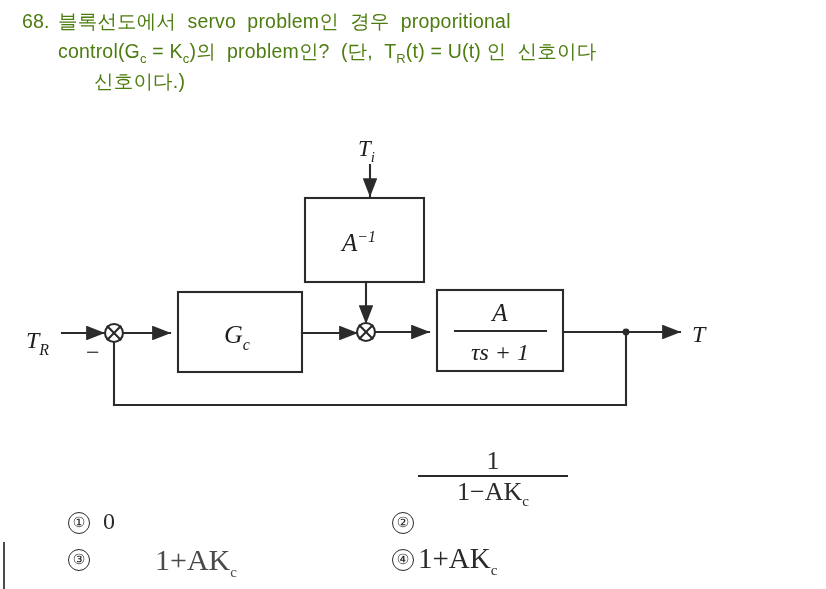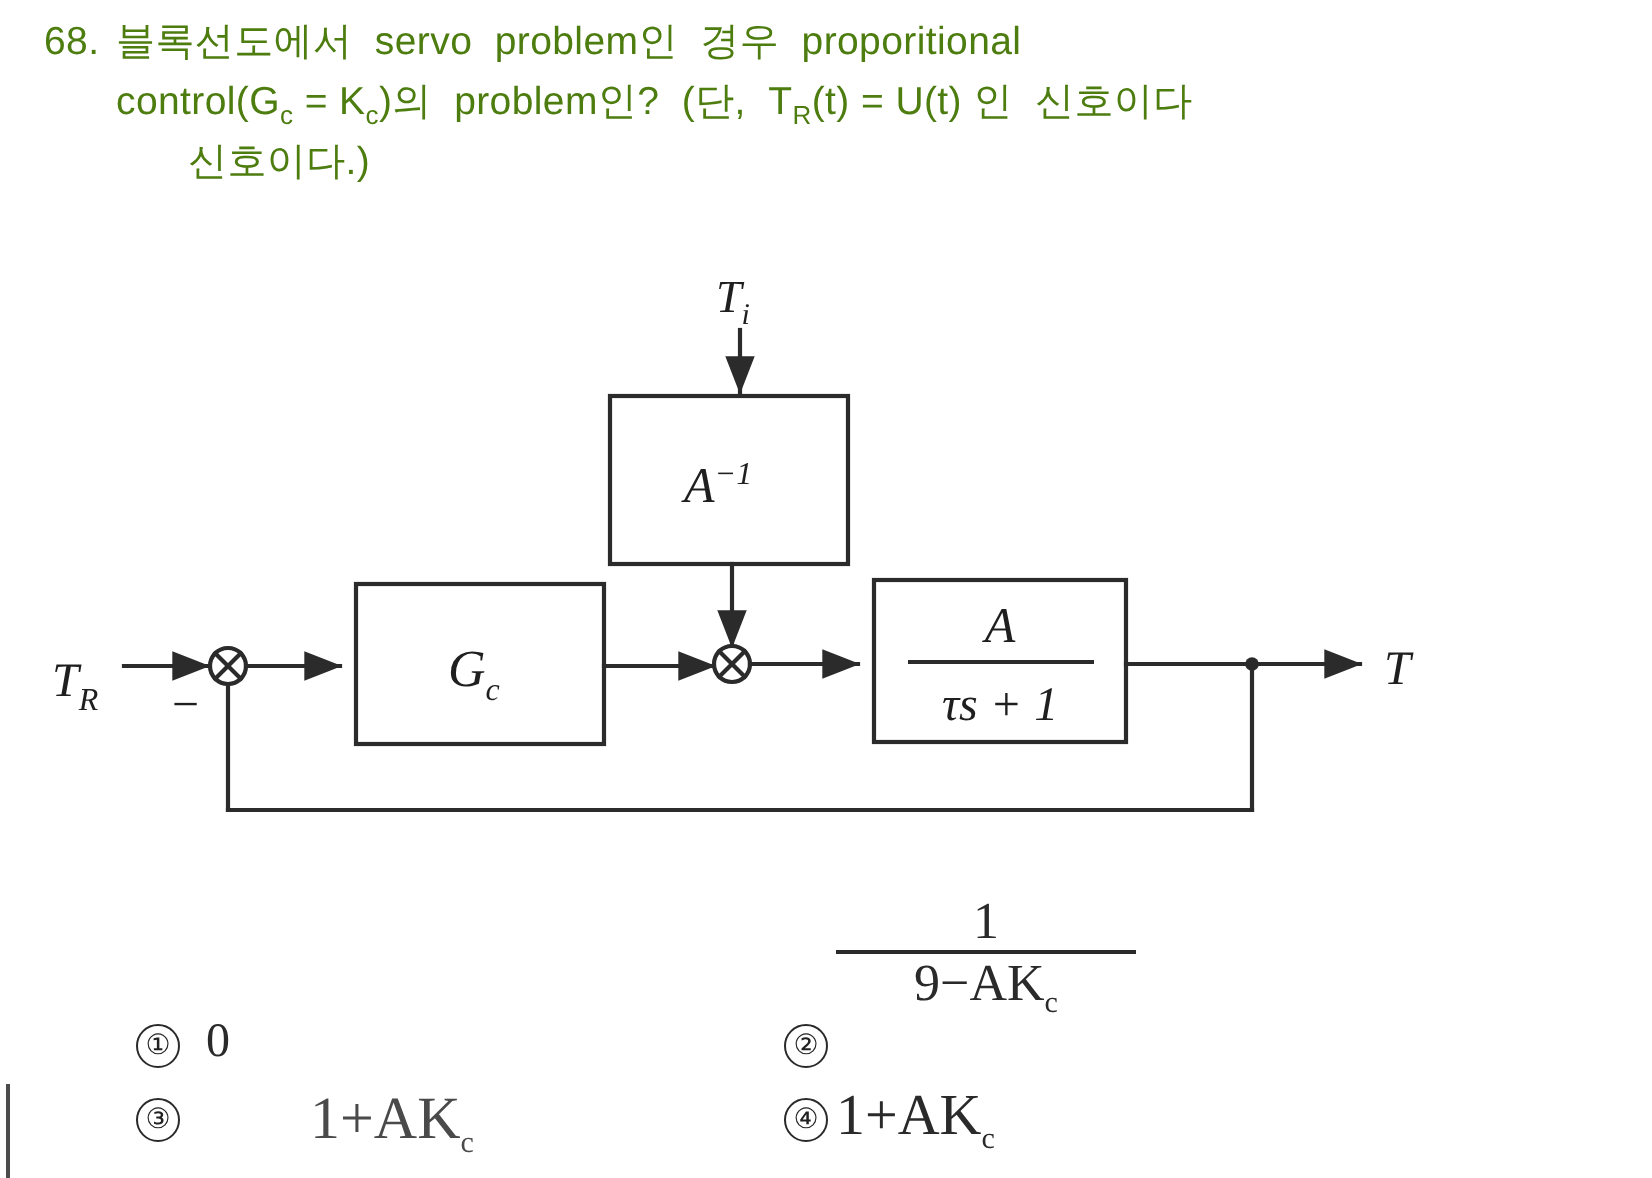--- a/index.html
+++ b/index.html
@@ -163,21 +163,21 @@
 
   <div>
 
     <div class="circnum" style="left:68px;top:512px;">①</div>
     <div class="opt-plain" style="left:103px;top:508px;font-size:24px;">0</div>
 
     <div class="circnum" style="left:392px;top:512px;">②</div>
     <div class="frac" style="left:418px;top:447px;width:150px;">
       <span class="num">1</span>
       <span class="bar"></span>
-      <span class="den"><span>9−AK</span><span class="supsub">c</span></span>
+      <span class="den"><span>1−AK</span><span class="supsub">c</span></span>
     </div>
 
     <div class="circnum" style="left:68px;top:549px;">③</div>
     <div class="opt-plain opt-blur" style="left:155px;top:543px;font-size:30px;"><span>1+AK</span><span class="supsub">c</span></div>
 
     <div class="circnum" style="left:392px;top:549px;">④</div>
     <div class="opt-plain" style="left:418px;top:542px;font-size:29px;"><span>1+AK</span><span class="supsub">c</span></div>
   </div>
 
   <div id="scan-bar"></div>

